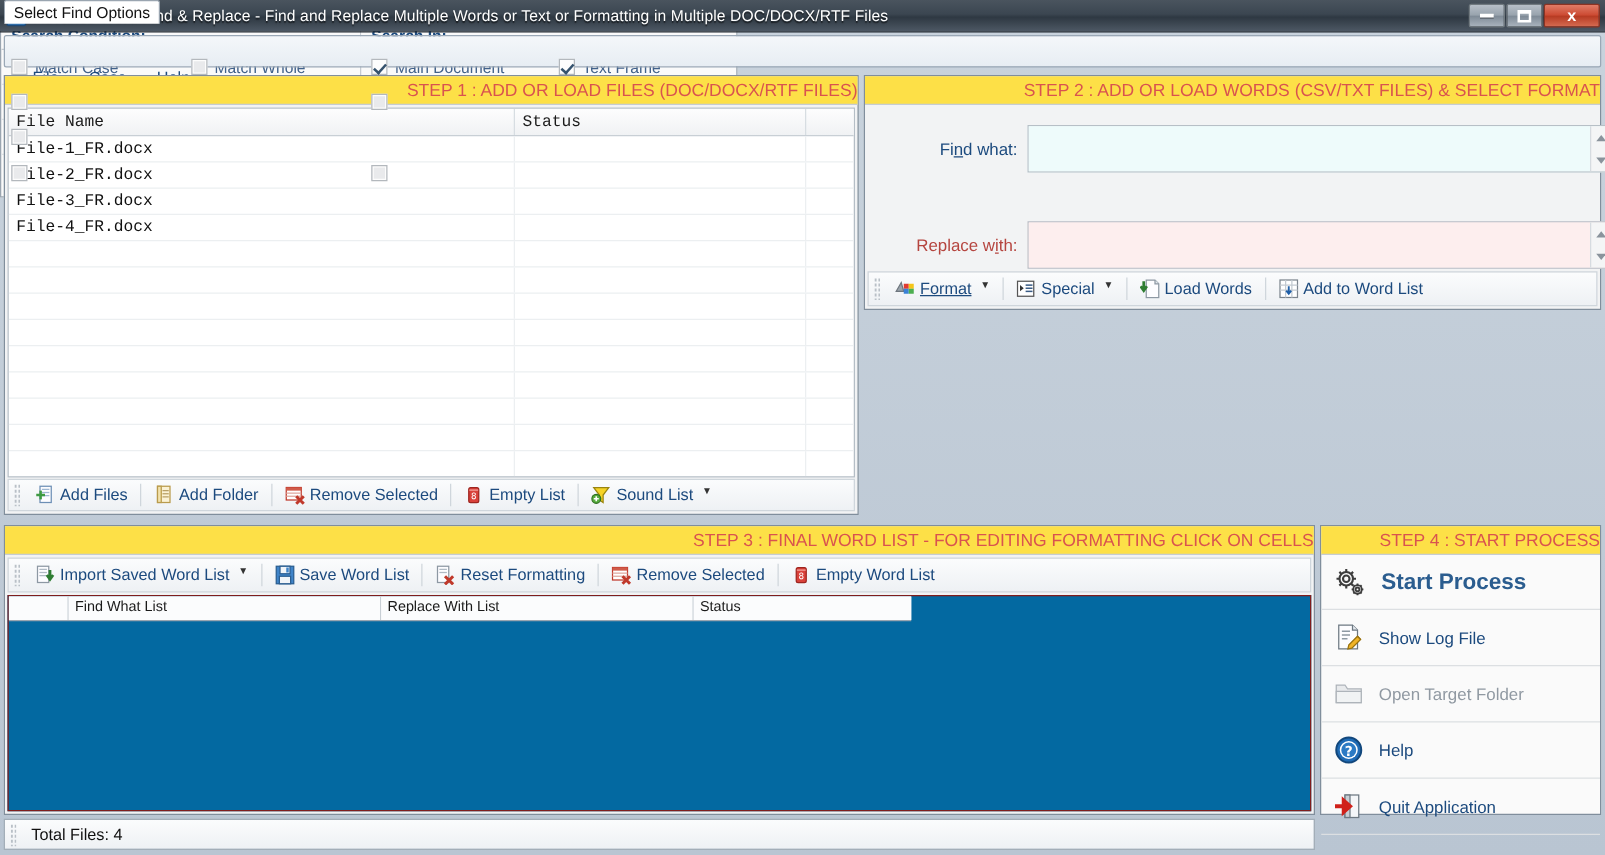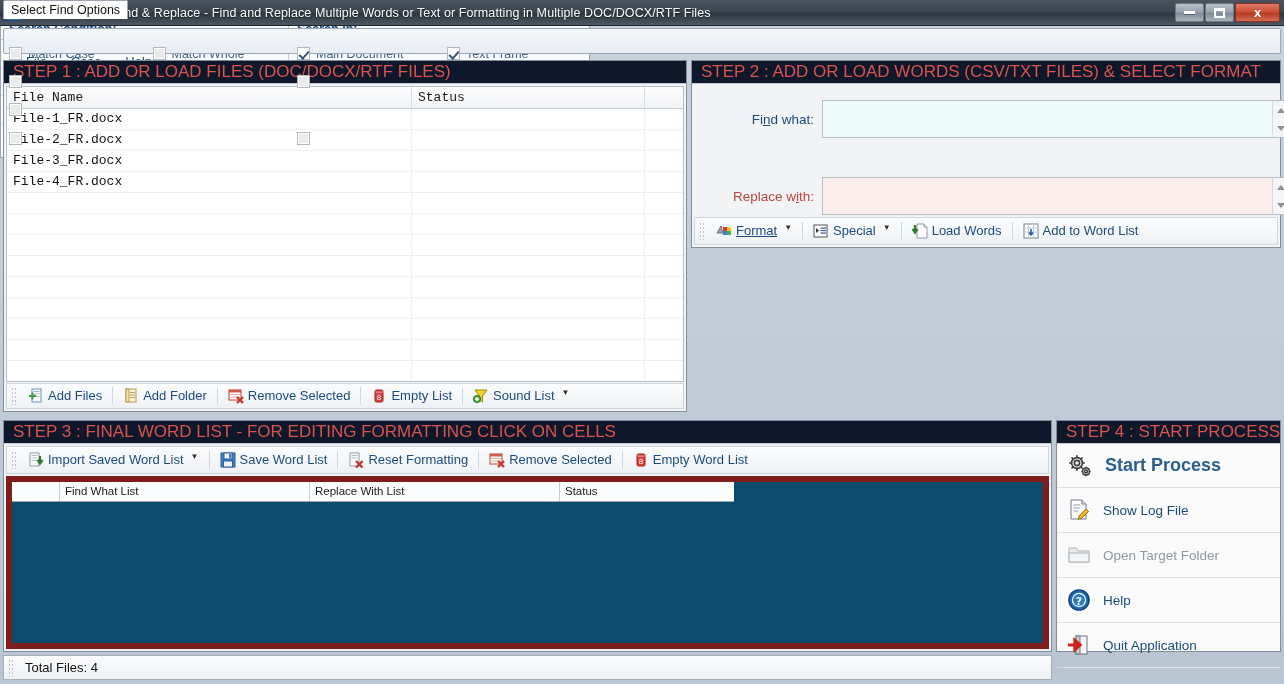--- a/index.html
+++ b/index.html
@@ -73,24 +73,25 @@
 
   
   .panel {
     position: absolute;
     background: #f2f3f4;
     border: 1px solid #808e9c;
   }
   .panel-title {
     height: 23px; line-height: 22px;
     padding-left: 9px;
-    color: #d9534f; font-size: 17px;
-    background: #0f172a;
+    color: #d9534f; font-size: 14px;
+    background: #fde047;
     border-bottom: 1px solid #c6ccd2;
     white-space: nowrap;
+    text-align: right;
   }
 
   
   #step1 { left: 3px; top: 60px; width: 684px; height: 352px; }
   .grid1 {
     position: absolute; left: 2px; top: 25px; width: 678px; height: 296px;
     background: #ffffff; border: 1px solid #b5bec6; overflow: hidden; font-family: Liberation Mono, monospace;
   }
   .grid1-head {
     display: flex; height: 22px;
@@ -207,21 +208,21 @@
   
   #step3 { left: 3px; top: 420px; width: 1049px; height: 232px; }
   .s3-toolbar {
     position: absolute; left: 2px; top: 25px; width: 1043px; height: 28px;
     background: linear-gradient(to bottom, #fbfcfd 0%, #eef1f4 100%);
     border: 1px solid #cfd6dc;
     display: flex; align-items: center; padding-left: 4px;
   }
   .grid3 {
     position: absolute; left: 2px; top: 55px; width: 1043px; height: 173px;
-    background: #0c4a6e; border: 6px solid #7f1d1d; overflow: hidden;
+    background: #0369a1; border: 1px solid #7f1d1d; overflow: hidden;
   }
   .grid3-head {
     display: flex; height: 20px; width: 722px;
     background: linear-gradient(to bottom, #fdfdfe 0%, #f1f3f5 100%);
     border-bottom: 1px solid #9aa5b0;
     font-size: 11.5px; color: #1a1a1a;
   }
   .grid3-head > div { padding: 3px 5px; border-right: 1px solid #c8cfd5; white-space: nowrap; background: #fbfcfd; }
   .g3-sel { width: 48px; }
   .g3-find { width: 250px; }

